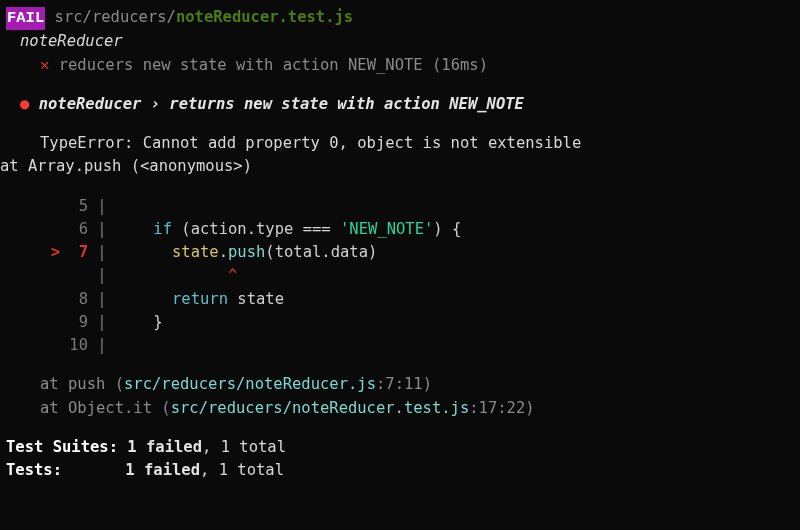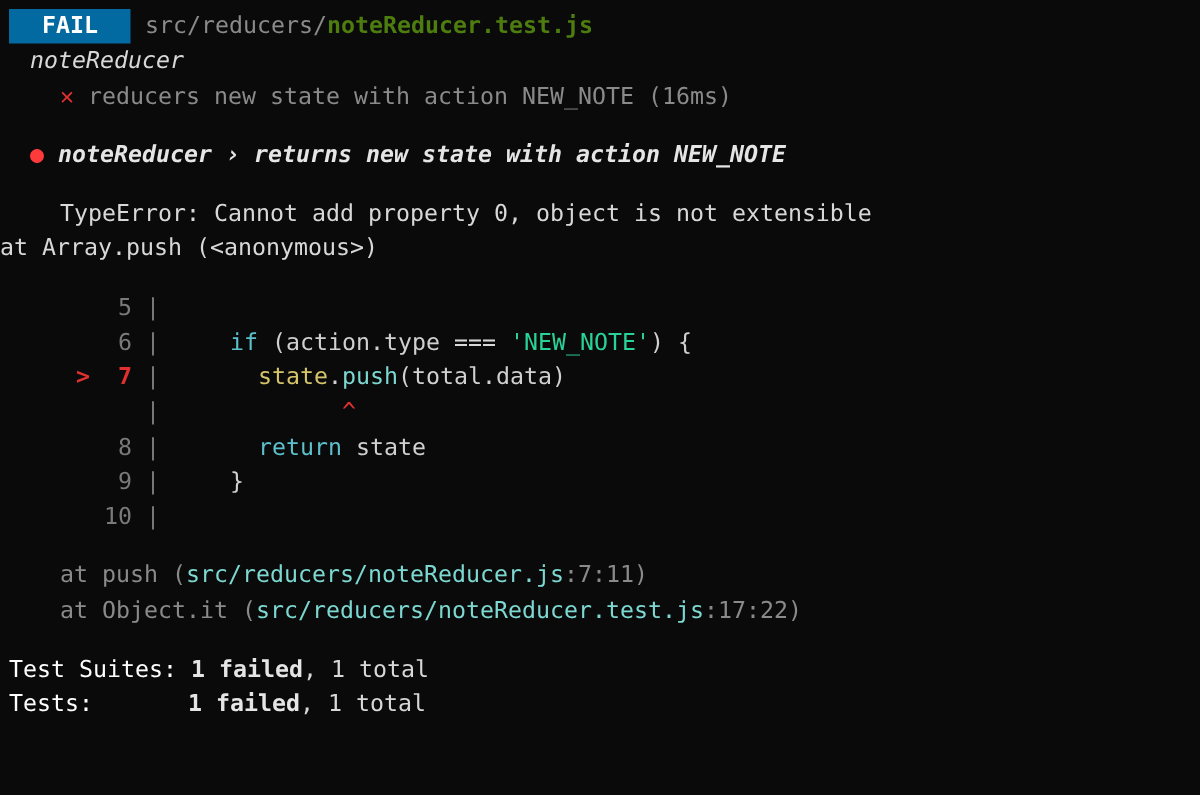--- a/index.html
+++ b/index.html
@@ -9,25 +9,26 @@
     font-family: "Consolas", "Menlo", "Monaco", monospace;
     font-size: 15.5px;
     line-height: 1.5;
     padding: 6px 0 10px 0;
     width: 800px;
     height: 530px;
     overflow: hidden;
   }
   .line { white-space: pre; }
   .badge-fail {
-    background: #0369a1;
+    background: #a21caf;
     color: #ffffff;
-    padding: 0 22px;
+    padding: 0 1px;
     font-weight: bold;
     display: inline-block;
+    font-family: Liberation Mono, monospace;
   }
   .dim { color: #8a8a8a; }
   .bright { color: #4d7c0f; font-weight: 600; }
   .red-bold { color: #e5e5e5; font-weight: 600; }
   .red-x { color: #e03030; }
   .bullet { color: #ff3a3a; }
   .green-str { color: #29d398; }
   .cyan-kw { color: #5cc0cc; }
   .teal-call { color: #7cd8d0; margin-top: 24px; }
   .yellow-state { color: #d6c46a; }
@@ -44,21 +45,21 @@
     color: #7a7a7a;
   }
   .gutter-ptr {
     display: inline-block;
     width: 48px;
     text-align: right;
     color: #e03030;
     font-weight: bold;
   }
   .pipe { color: #7a7a7a; }
-  .stat-label { color: #ffffff; font-weight: normal; display: inline-block; min-width: 110px;}
+  .stat-label { color: #ffffff; font-weight: bold; display: inline-block; min-width: 110px;}
   .gap2 { height: 16px; }
 </style>
 </head>
 <body>
 
 <div class="line hdr"><span class="badge-fail">FAIL</span> <span class="dim">src/reducers/</span><span class="bright">noteReducer.test.js</span></div>
 
 <div class="line ind1"><span class="op-white">noteReducer</span></div>
 <div class="line ind2"><span class="red-x">✕</span> <span class="dim">reducers new state with action NEW_NOTE</span> <span class="dim">(16ms)</span></div>
 

